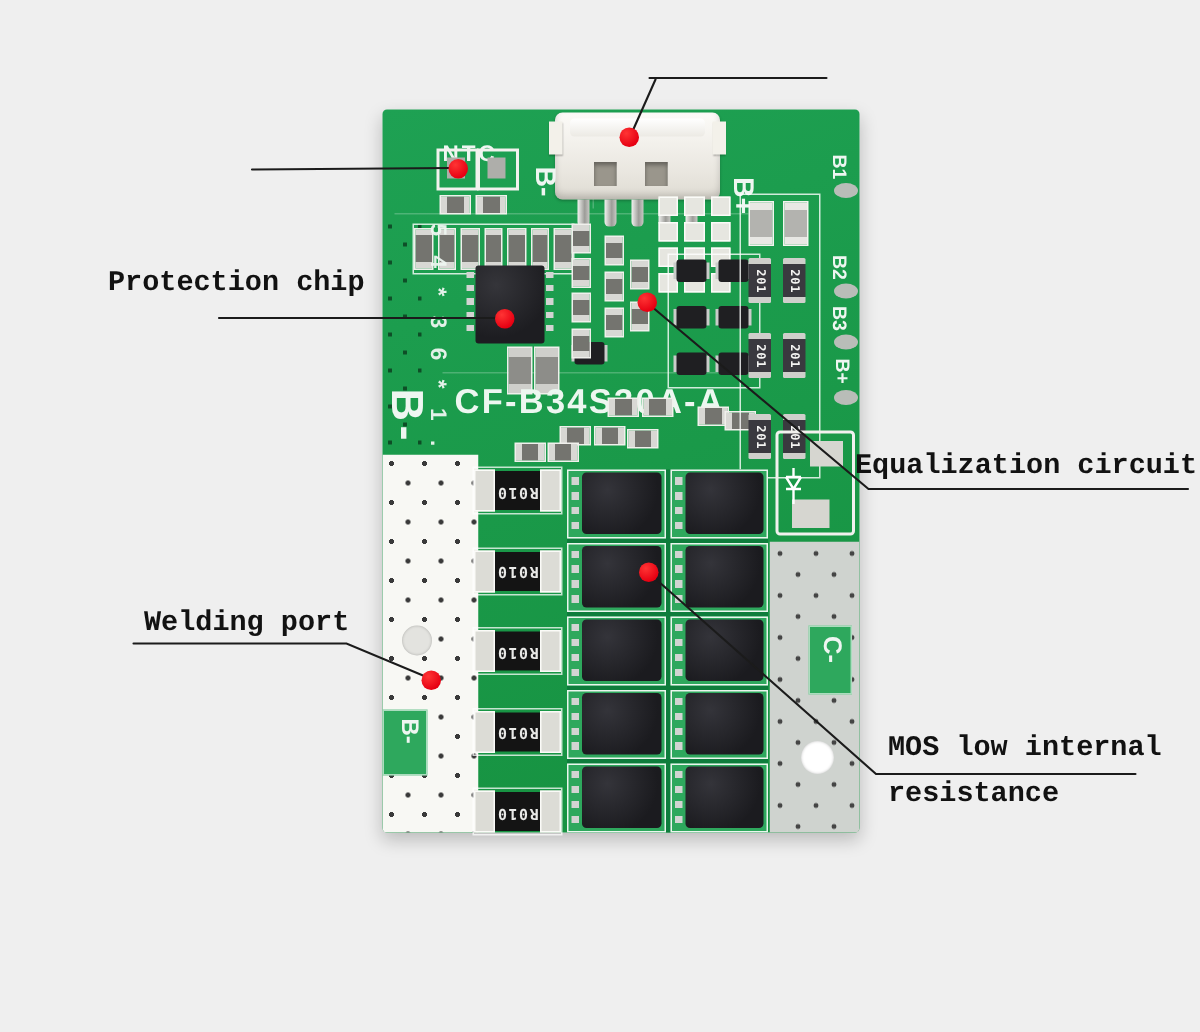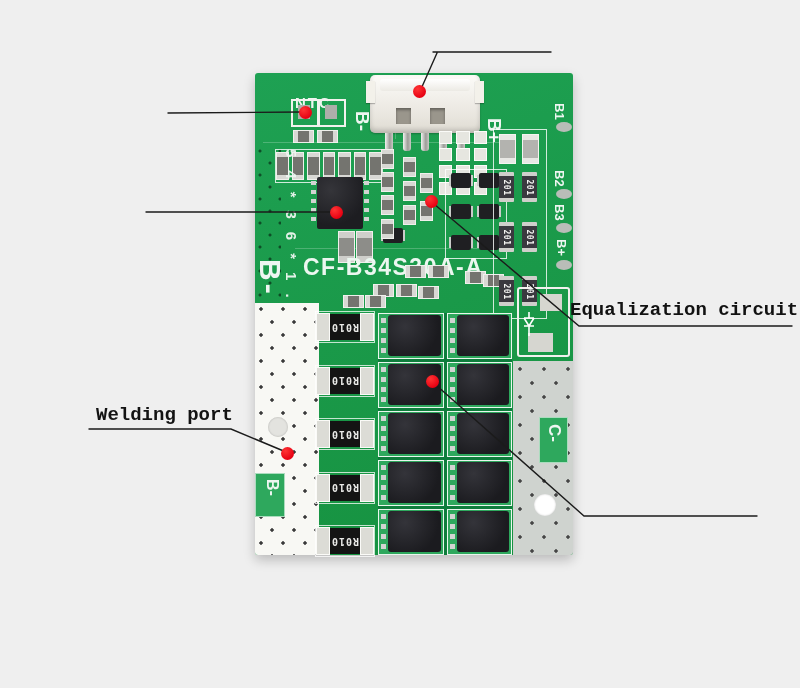--- a/index.html
+++ b/index.html
@@ -368,16 +368,19 @@
     </g>
   </svg>
 
   <div class="marker" style="left:299px;top:106px;"></div>
   <div class="marker" style="left:413px;top:85px;"></div>
   <div class="marker" style="left:330px;top:206px;"></div>
   <div class="marker" style="left:425px;top:195px;"></div>
   <div class="marker" style="left:281px;top:447px;"></div>
   <div class="marker" style="left:426px;top:375px;"></div>
 
+  <div class="ann" style="left:72px;top:177px;">Protection chip</div>
   <div class="ann" style="left:96px;top:404px;">Welding port</div>
   <div class="ann" style="left:570px;top:299px;">Equalization circuit</div>
+  <div class="ann" style="left:592px;top:487px;">MOS low internal</div>
+  <div class="ann" style="left:592px;top:518px;">resistance</div>
 
 </div>
 
 </body></html>

